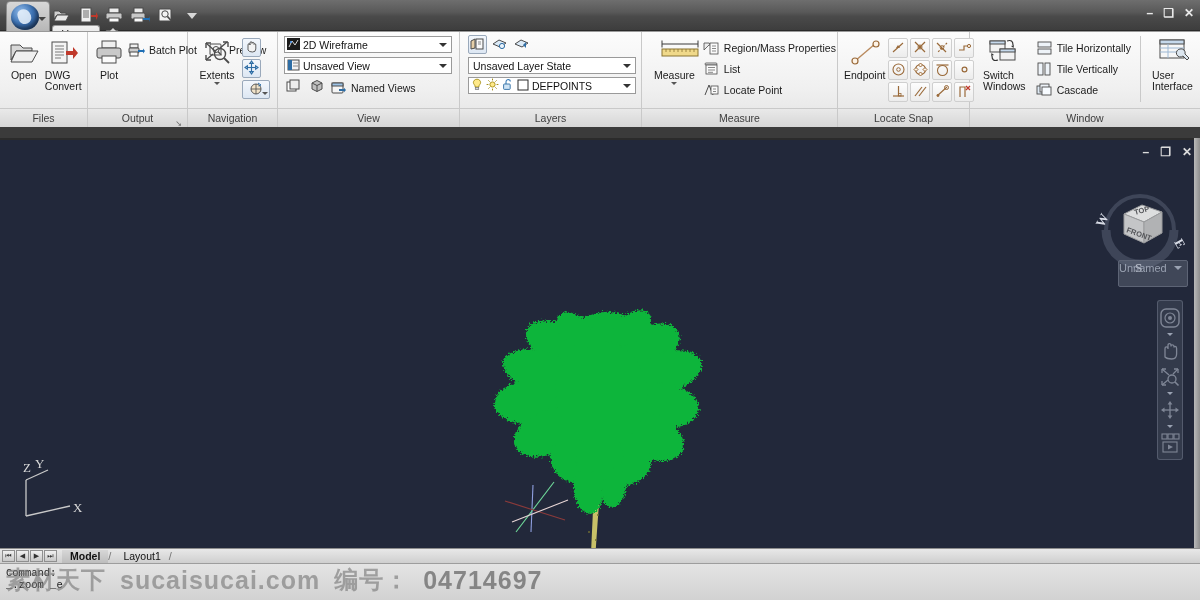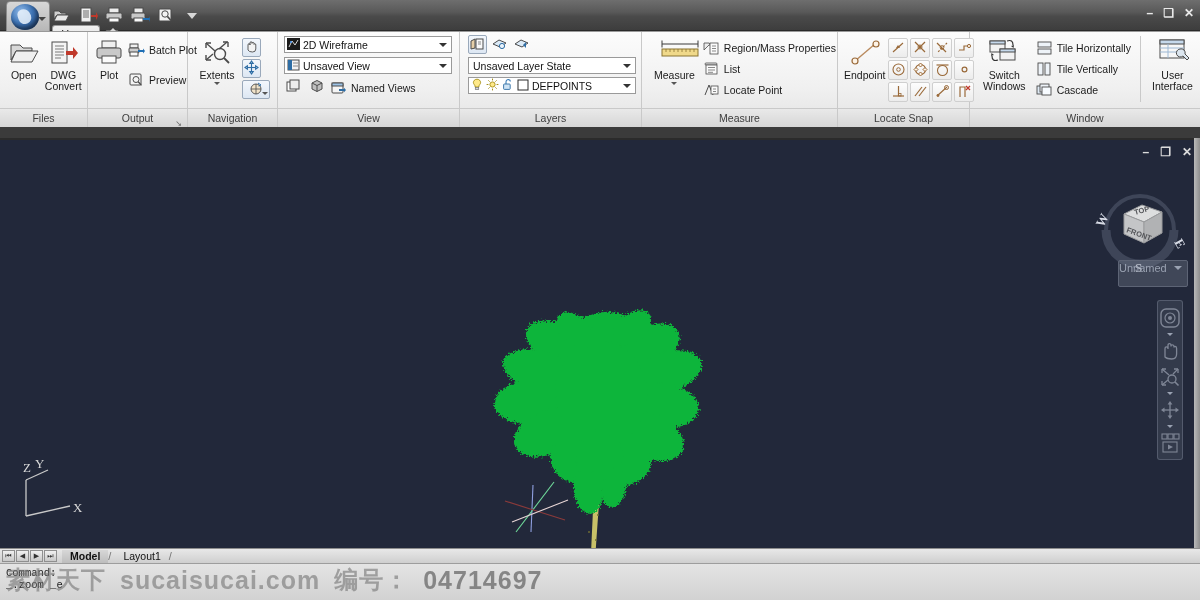--- a/index.html
+++ b/index.html
@@ -92,21 +92,21 @@
   .panel .ptitle{
     height:19px; line-height:19px; text-align:center; font-size:10.5px; color:#3c3c3c;
     background:linear-gradient(to bottom,#e9e9e9,#d6d6d6);
     border-top:1px solid #c9c9c9; position:relative;
   }
   .panel .ptitle .arrow{ position:absolute; right:5px; top:5px; font-size:8px; color:#666;}
   .bigbtn{
     width:44px; display:flex; flex-direction:column; align-items:center; justify-content:flex-start;
     padding-top:2px; cursor:default;
   }
-  .bigbtn .lbl{ font-size:10.5px; text-align:center; line-height:11px; color:#1a1a1a; margin-top:2px;}
+  .bigbtn .lbl{ font-size:10.5px; line-height:11px; color:#1a1a1a; margin-top:2px;}
   .bigico{ width:32px;height:30px; position:relative;}
   .smrow{ display:flex; align-items:center; gap:4px; height:19px; cursor:default;}
   .smrow .lbl{ font-size:10.5px; color:#1a1a1a; white-space:nowrap;}
   .smico{ width:17px;height:16px;position:relative;}
   
   .combo{
     height:17px; border:1px solid #9a9a9a; background:#fff;
     display:flex; align-items:center; padding:0 2px; gap:3px;
     font-size:10.5px; color:#111; position:relative;text-align:right;
   }
@@ -303,21 +303,21 @@
       <div class="bigbtn">
         <div class="bigico">
           <svg width="32" height="30" viewBox="0 0 32 30">
             <rect x="9" y="3" width="14" height="7" fill="#efefef" stroke="#4b4b4b"></rect>
             <rect x="4" y="10" width="24" height="10" rx="2" fill="#c9c9c9" stroke="#4b4b4b"></rect>
             <rect x="9" y="18" width="14" height="7" fill="#fbfbfb" stroke="#4b4b4b"></rect>
           </svg>
         </div>
         <div class="lbl">Plot</div>
       </div>
-      <div style="display:flex;flex-direction:column;gap:11px;padding-top:4px">
+      <div style="display:flex;flex-direction:row;gap:11px;padding-top:4px">
         <div class="smrow">
           <div class="smico">
             <svg width="17" height="16" viewBox="0 0 17 16">
               <rect x="2" y="2" width="8" height="4" fill="#efefef" stroke="#4b4b4b"></rect>
               <rect x="1" y="6" width="10" height="5" rx="1" fill="#cdcdcd" stroke="#4b4b4b"></rect>
               <rect x="2" y="10" width="8" height="4" fill="#fbfbfb" stroke="#4b4b4b"></rect>
               <path d="M10 8 L15 8 L15 6.5 L17 9 L15 11.5 L15 10 L10 10 Z" fill="#1f6fb5"></path>
             </svg>
           </div>
           <div class="lbl">Batch Plot</div>

